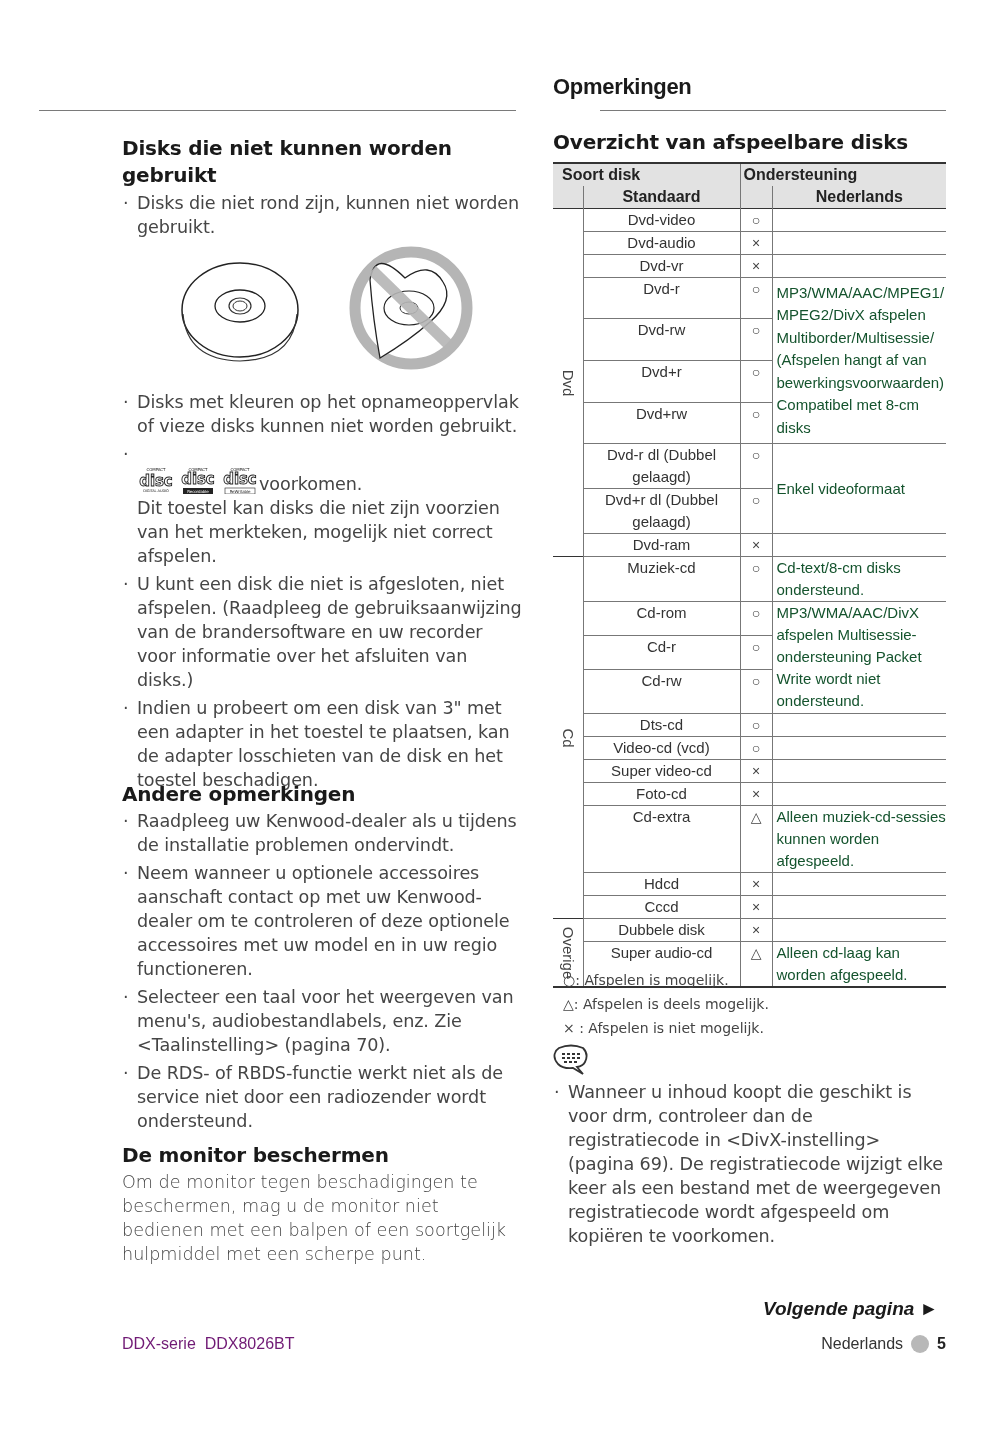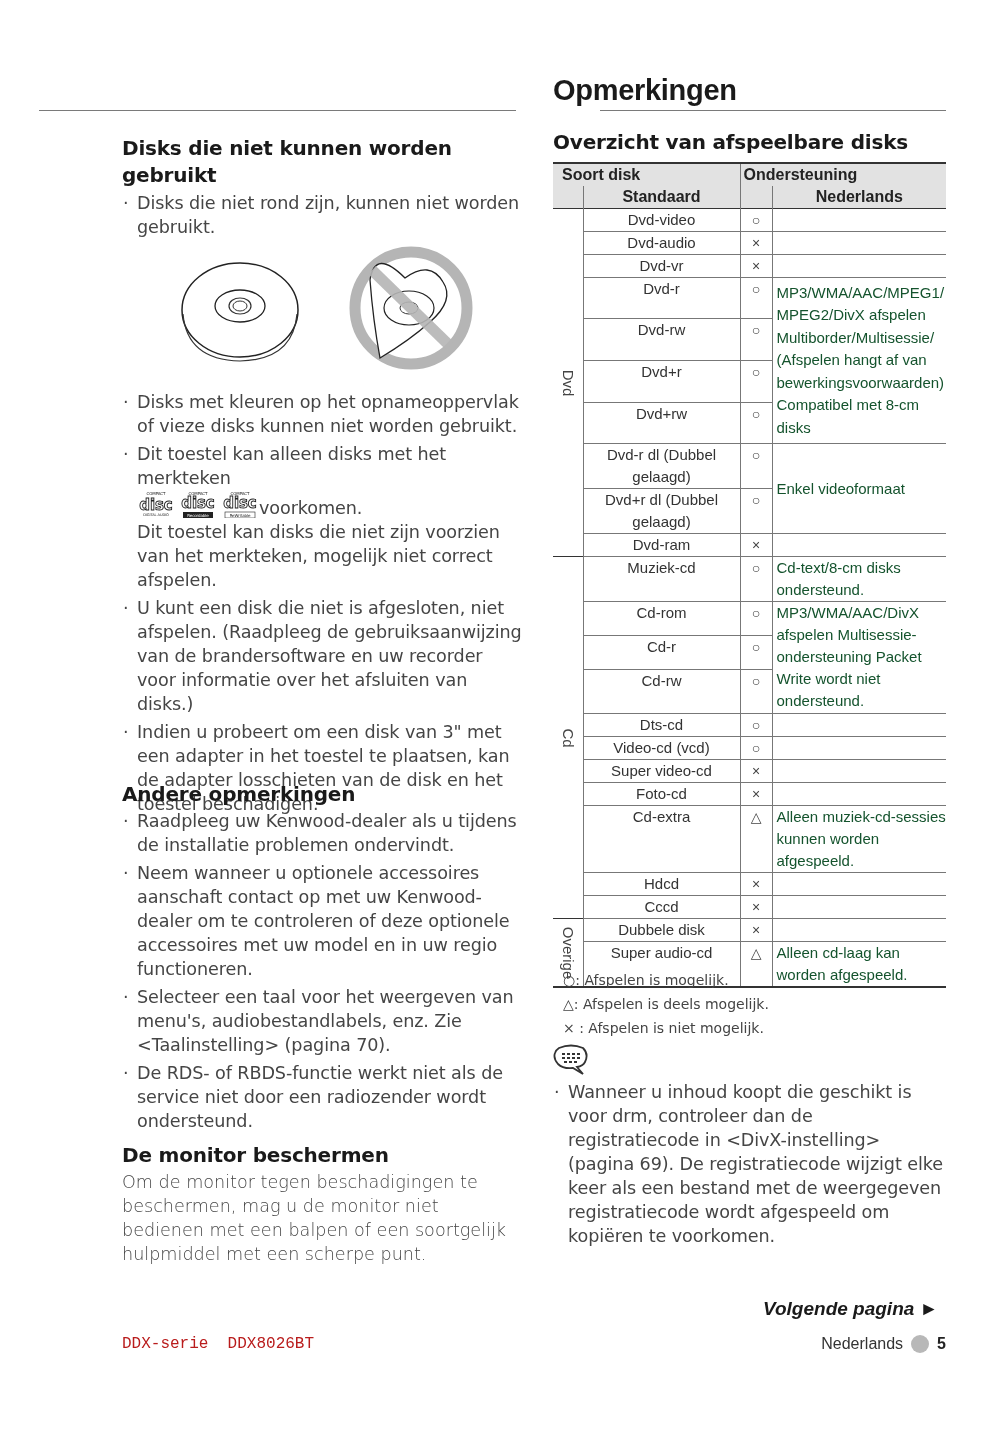--- a/index.html
+++ b/index.html
@@ -5,21 +5,21 @@
   html, body { margin: 0; padding: 0; background: #ffffff; }
   body { width: 1008px; height: 1434px; position: relative; overflow: hidden;
          font-family: "DejaVu Sans", sans-serif; color: #3a3a3a; }
   .abs { position: absolute; }
 
   
   .rule-left { left: 39px; top: 110px; width: 477px; height: 0; border-top: 1.5px solid #7a7a7a; }
   .rule-right { left: 600px; top: 110px; width: 346px; height: 0; border-top: 1.5px solid #7a7a7a; }
 
   .page-title { left: 553px; top: 74px; font-family: "Liberation Sans", sans-serif; font-weight: bold;
-                font-size: 29px; color: #1a1a1a; letter-spacing: -0.3px; }
+                font-size: 22px; color: #1a1a1a; letter-spacing: -0.3px; }
 
   h2.sec { margin: 0; font-family: "DejaVu Sans", sans-serif; font-weight: bold; font-size: 20px;
            color: #1a1a1a; line-height: 27px; letter-spacing: -0.2px; }
 
   .left-col { left: 122px; width: 400px; }
   .para { font-size: 18px; line-height: 24px; color: #444; font-weight: 300; }
   ul.bul { list-style: none; margin: 0; padding: 0; }
   ul.bul li { position: relative; padding-left: 15px; margin-bottom: 4px; font-size: 17.6px;
               line-height: 24px; color: #454545; letter-spacing: -0.1px; }
   ul.bul li .dot { position: absolute; left: 1px; top: 0; }
@@ -44,21 +44,21 @@
                white-space: nowrap; font-size: 15px; color: #444; }
   .group-top td { border-top: 1.5px solid #333; }
 
   .legend { left: 563px; top: 968px; font-size: 14px; line-height: 24px; color: #444; }
   .note-icon { left: 553px; top: 1044px; }
   .note-list { left: 553px; top: 1080px; width: 395px; }
   .note-list li { font-size: 15.6px; line-height: 24px; }
 
   .next-page { left: 763px; top: 1298px; font-family: "Liberation Sans", sans-serif; font-weight: bold;
                font-style: italic; font-size: 19px; color: #1a1a1a; }
-  .footer-left { left: 122px; top: 1335px; font-family: Liberation Mono, monospace; font-size: 16px; color: #b91c1c; }
+  .footer-left { left: 122px; top: 1335px; font-family: Liberation Sans, sans-serif; font-size: 16px; color: #701a75; }
   .footer-right { right: 62px; top: 1335px; font-family: "Liberation Sans", sans-serif; font-size: 16px; color: #333;
                   display: flex; align-items: center; gap: 8px; }
   .page-dot { width: 18px; height: 18px; border-radius: 50%; background: #b8b8b8; display: inline-block; }
   .page-num { font-weight: bold; color: #222; }
 </style>
 </head>
 <body>
 
 <div class="abs rule-left"></div>
 <div class="abs rule-right"></div>
@@ -88,21 +88,21 @@
       <ellipse cx="234" cy="68" rx="25" ry="17" fill="#fff" stroke="#222" stroke-width="1.2"></ellipse>
       <ellipse cx="234" cy="68" rx="9" ry="6" fill="#fff" stroke="#333" stroke-width="1"></ellipse>
       <line x1="197" y1="30" x2="275" y2="106" stroke="#b5b5b5" stroke-width="11" opacity="0.9"></line>
     </g>
   </svg>
 </div>
 
 <div class="abs left-col" style="top:390px;">
   <ul class="bul">
     <li><span class="dot">·</span><span>Disks met kleuren op het opnameoppervlak of vieze disks kunnen niet worden gebruikt.</span></li>
-    <li><span class="dot">·</span><span>Dit toestel kan alleen disks met het merkteken</span>
+    <li><span class="dot">·</span>
       <br>
       <span class="cd-logos">
         <span class="cd-logo">
           <svg width="38" height="28" viewBox="0 0 38 28">
               <text x="19" y="5" font-size="4" text-anchor="middle" fill="#222" font-family="DejaVu Sans, sans-serif">COMPACT</text>
               <text x="19" y="20" font-size="15" font-weight="bold" text-anchor="middle" fill="#fff" stroke="#222" stroke-width="0.9" font-family="DejaVu Sans, sans-serif">disc</text>
               <text x="19" y="26" font-size="3.6" text-anchor="middle" fill="#222" font-family="DejaVu Sans, sans-serif">DIGITAL AUDIO</text>
             </svg>
         </span>
         <span class="cd-logo">

